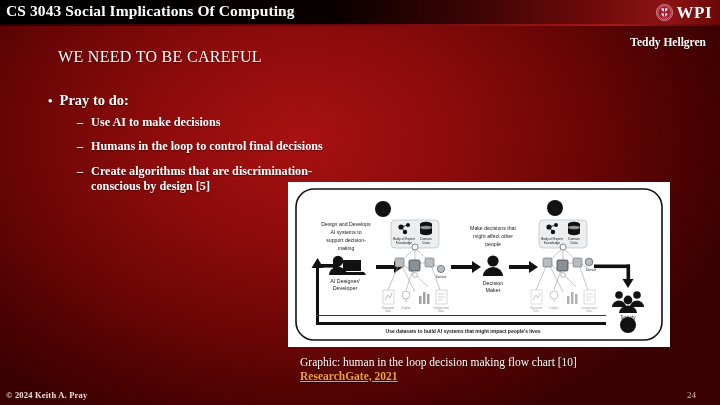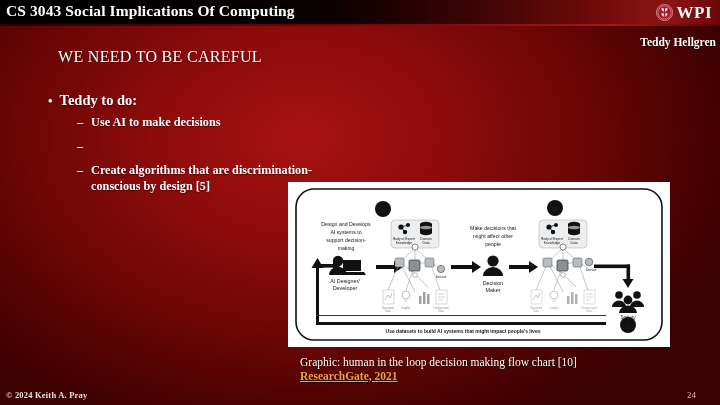--- a/index.html
+++ b/index.html
@@ -34,21 +34,21 @@
   .wpi-text{
     font-size:17px;font-weight:bold;color:#fff;font-family:"Liberation Serif",serif;
     letter-spacing:.5px;line-height:17px;
   }
   .header-underline{
     position:absolute;left:0;top:24px;width:720px;height:2px;
     background:linear-gradient(90deg,#2a0000,#7a0c0c 60%,#a51818 85%,#5e0404);
   }
   
   .presenter{
-    position:absolute;right:4px;top:36px;
+    position:absolute;right:14px;top:36px;
     font-size:11.5px;color:#ffffff;font-weight:bold;
     text-shadow:0 1px 1px rgba(0,0,0,.6);
   }
   
   .slide-title{
     position:absolute;left:58px;top:48px;
     font-size:16px;color:#ffffff;font-weight:normal;
     letter-spacing:.3px;text-shadow:0 1px 2px rgba(0,0,0,.45);
     font-family:"Liberation Serif",serif;
   }
@@ -117,28 +117,29 @@
   </div>
   <div class="header-underline"></div>
 
   <div class="presenter">Teddy Hellgren</div>
 
   <div class="slide-title">WE NEED TO BE CAREFUL</div>
 
   <div class="bullets">
     <div class="b1">
       <span class="dot">•</span>
-      <span>Teddy to do:</span>
+      <span>Pray to do:</span>
     </div>
     <div class="b2">
       <span class="dash">–</span>
       <span class="txt">Use AI to make decisions</span>
     </div>
     <div class="b2">
       <span class="dash">–</span>
+      <span class="txt">Humans in the loop to control final decisions</span>
     </div>
     <div class="b2">
       <span class="dash">–</span>
       <span class="txt">Create algorithms that are discrimination-conscious by design [5]</span>
     </div>
   </div>
 
   <div class="figure">
     <svg class="fig-svg" viewBox="0 0 382 165">
       <rect x="0" y="0" width="382" height="165" fill="#ffffff"></rect>

